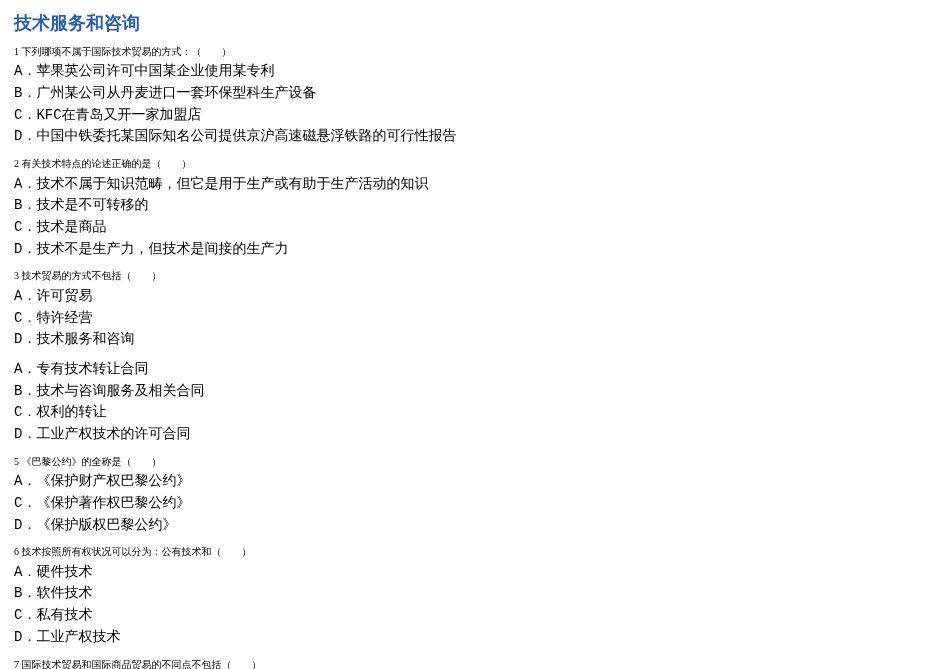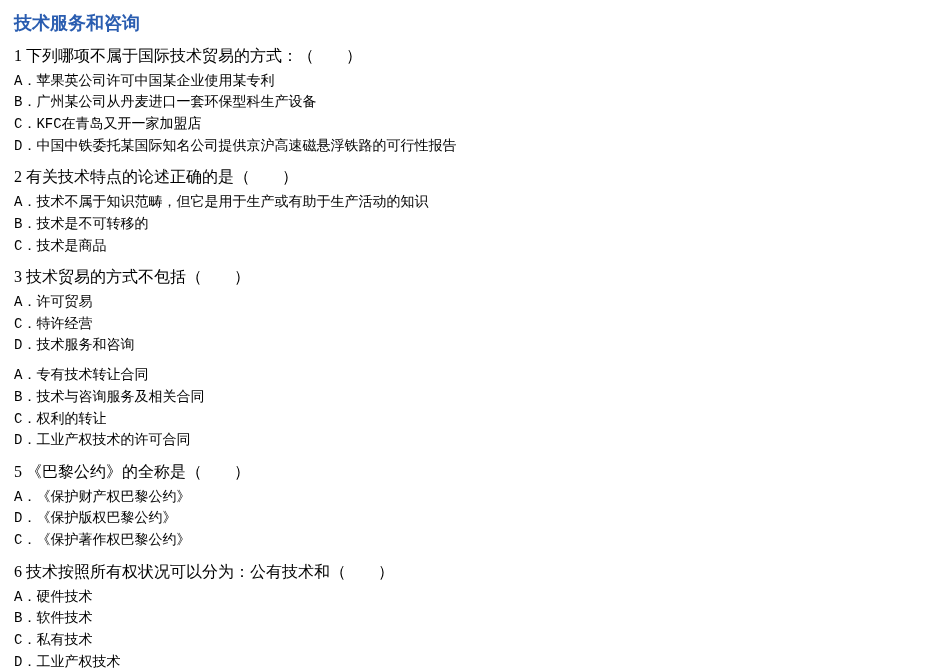--- a/index.html
+++ b/index.html
@@ -17,21 +17,21 @@
       color: #2a5db0;
       font-size: 18px;
       font-weight: 600;
       margin: 0 0 6px 0;
       font-family: "Microsoft YaHei", "SimSun", sans-serif;
     }
     .q-block {
       margin-bottom: 8px;
     }
     .stem {
-      font-size: 16px;
+      font-size: 10px;
       margin-bottom: 2px;
     }
     .opts {
       font-size: 14px;
       font-family: Liberation Mono, monospace;
     }
     .opt {
       display: block;
     }
     .opt.correct {
@@ -52,20 +52,21 @@
         <span class="opt">C．KFC在青岛又开一家加盟店</span>
         <span class="opt">D．中国中铁委托某国际知名公司提供京沪高速磁悬浮铁路的可行性报告</span>
       </div>
     </div>
     <div class="q-block">
       <div class="stem">2 有关技术特点的论述正确的是（　　）</div>
       <div class="opts">
         <span class="opt">A．技术不属于知识范畴，但它是用于生产或有助于生产活动的知识</span>
         <span class="opt">B．技术是不可转移的</span>
         <span class="opt correct">C．技术是商品</span>
+        <span class="opt">D．技术不是生产力，但技术是间接的生产力</span>
       </div>
     </div>
     <div class="q-block">
       <div class="stem">3 技术贸易的方式不包括（　　）</div>
       <div class="opts">
         <span class="opt">A．许可贸易</span>
         <span class="opt">C．特许经营</span>
         <span class="opt">D．技术服务和咨询</span>
       </div>
     </div>
@@ -74,22 +75,22 @@
         <span class="opt">A．专有技术转让合同</span>
         <span class="opt">B．技术与咨询服务及相关合同</span>
         <span class="opt">C．权利的转让</span>
         <span class="opt correct">D．工业产权技术的许可合同</span>
       </div>
     </div>
     <div class="q-block">
       <div class="stem">5 《巴黎公约》的全称是（　　）</div>
       <div class="opts">
         <span class="opt">A．《保护财产权巴黎公约》</span>
+        <span class="opt">C．《保护著作权巴黎公约》</span>
         <span class="opt">D．《保护版权巴黎公约》</span>
-        <span class="opt">C．《保护著作权巴黎公约》</span>
       </div>
     </div>
     <div class="q-block">
       <div class="stem">6 技术按照所有权状况可以分为：公有技术和（　　）</div>
       <div class="opts">
         <span class="opt">A．硬件技术</span>
         <span class="opt">B．软件技术</span>
         <span class="opt correct">C．私有技术</span>
         <span class="opt">D．工业产权技术</span>
       </div>

